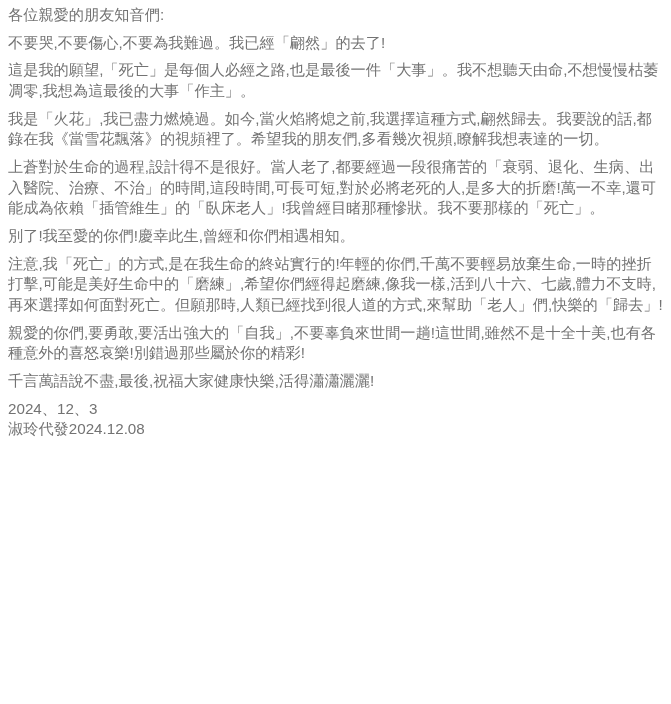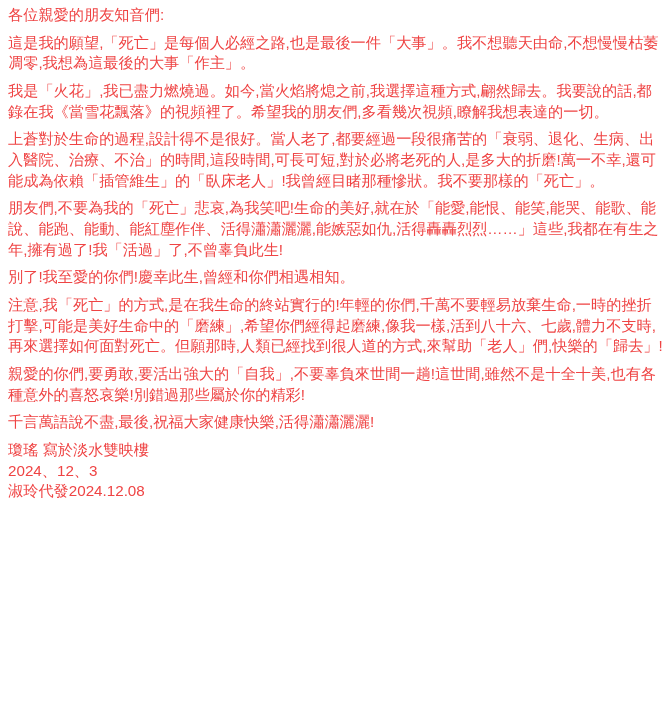--- a/index.html
+++ b/index.html
@@ -12,45 +12,44 @@
     height: 704px;
     overflow: hidden;
   }
   .letter {
     box-sizing: border-box;
     width: 671px;
     padding: 5px 8px 0 8px;
     font-family: "Liberation Sans", "DejaVu Sans", sans-serif;
     font-size: 15.2px;
     line-height: 1.36;
-    color: #ef4444;
+    color: #737373;
     text-align: left;
     word-break: break-all;
   }
   .para {
     margin: 0 0 7px 0;
   }
   .signature-block {
     margin: 0;
   }
   .sig-line {
     margin: 0;
   }
 </style>
 </head>
 <body>
 
 <div class="letter">
   <p class="para">各位親愛的朋友知音們:</p>
+  <p class="para">不要哭,不要傷心,不要為我難過。我已經「翩然」的去了!</p>
   <p class="para">這是我的願望,「死亡」是每個人必經之路,也是最後一件「大事」。我不想聽天由命,不想慢慢枯萎凋零,我想為這最後的大事「作主」。</p>
   <p class="para">我是「火花」,我已盡力燃燒過。如今,當火焰將熄之前,我選擇這種方式,翩然歸去。我要說的話,都錄在我《當雪花飄落》的視頻裡了。希望我的朋友們,多看幾次視頻,瞭解我想表達的一切。</p>
   <p class="para">上蒼對於生命的過程,設計得不是很好。當人老了,都要經過一段很痛苦的「衰弱、退化、生病、出入醫院、治療、不治」的時間,這段時間,可長可短,對於必將老死的人,是多大的折磨!萬一不幸,還可能成為依賴「插管維生」的「臥床老人」!我曾經目睹那種慘狀。我不要那樣的「死亡」。</p>
-  <p class="para">朋友們,不要為我的「死亡」悲哀,為我笑吧!生命的美好,就在於「能愛,能恨、能笑,能哭、能歌、能說、能跑、能動、能紅塵作伴、活得瀟瀟灑灑,能嫉惡如仇,活得轟轟烈烈……」這些,我都在有生之年,擁有過了!我「活過」了,不曾辜負此生!</p>
   <p class="para">別了!我至愛的你們!慶幸此生,曾經和你們相遇相知。</p>
   <p class="para">注意,我「死亡」的方式,是在我生命的終站實行的!年輕的你們,千萬不要輕易放棄生命,一時的挫折打擊,可能是美好生命中的「磨練」,希望你們經得起磨練,像我一樣,活到八十六、七歲,體力不支時,再來選擇如何面對死亡。但願那時,人類已經找到很人道的方式,來幫助「老人」們,快樂的「歸去」!</p>
   <p class="para">親愛的你們,要勇敢,要活出強大的「自我」,不要辜負來世間一趟!這世間,雖然不是十全十美,也有各種意外的喜怒哀樂!別錯過那些屬於你的精彩!</p>
   <p class="para">千言萬語說不盡,最後,祝福大家健康快樂,活得瀟瀟灑灑!</p>
   <div class="signature-block">
-    <div class="sig-line">瓊瑤 寫於淡水雙映樓</div>
     <div class="sig-line">2024、12、3</div>
     <div class="sig-line">淑玲代發2024.12.08</div>
   </div>
 </div>
 
 </body></html>

